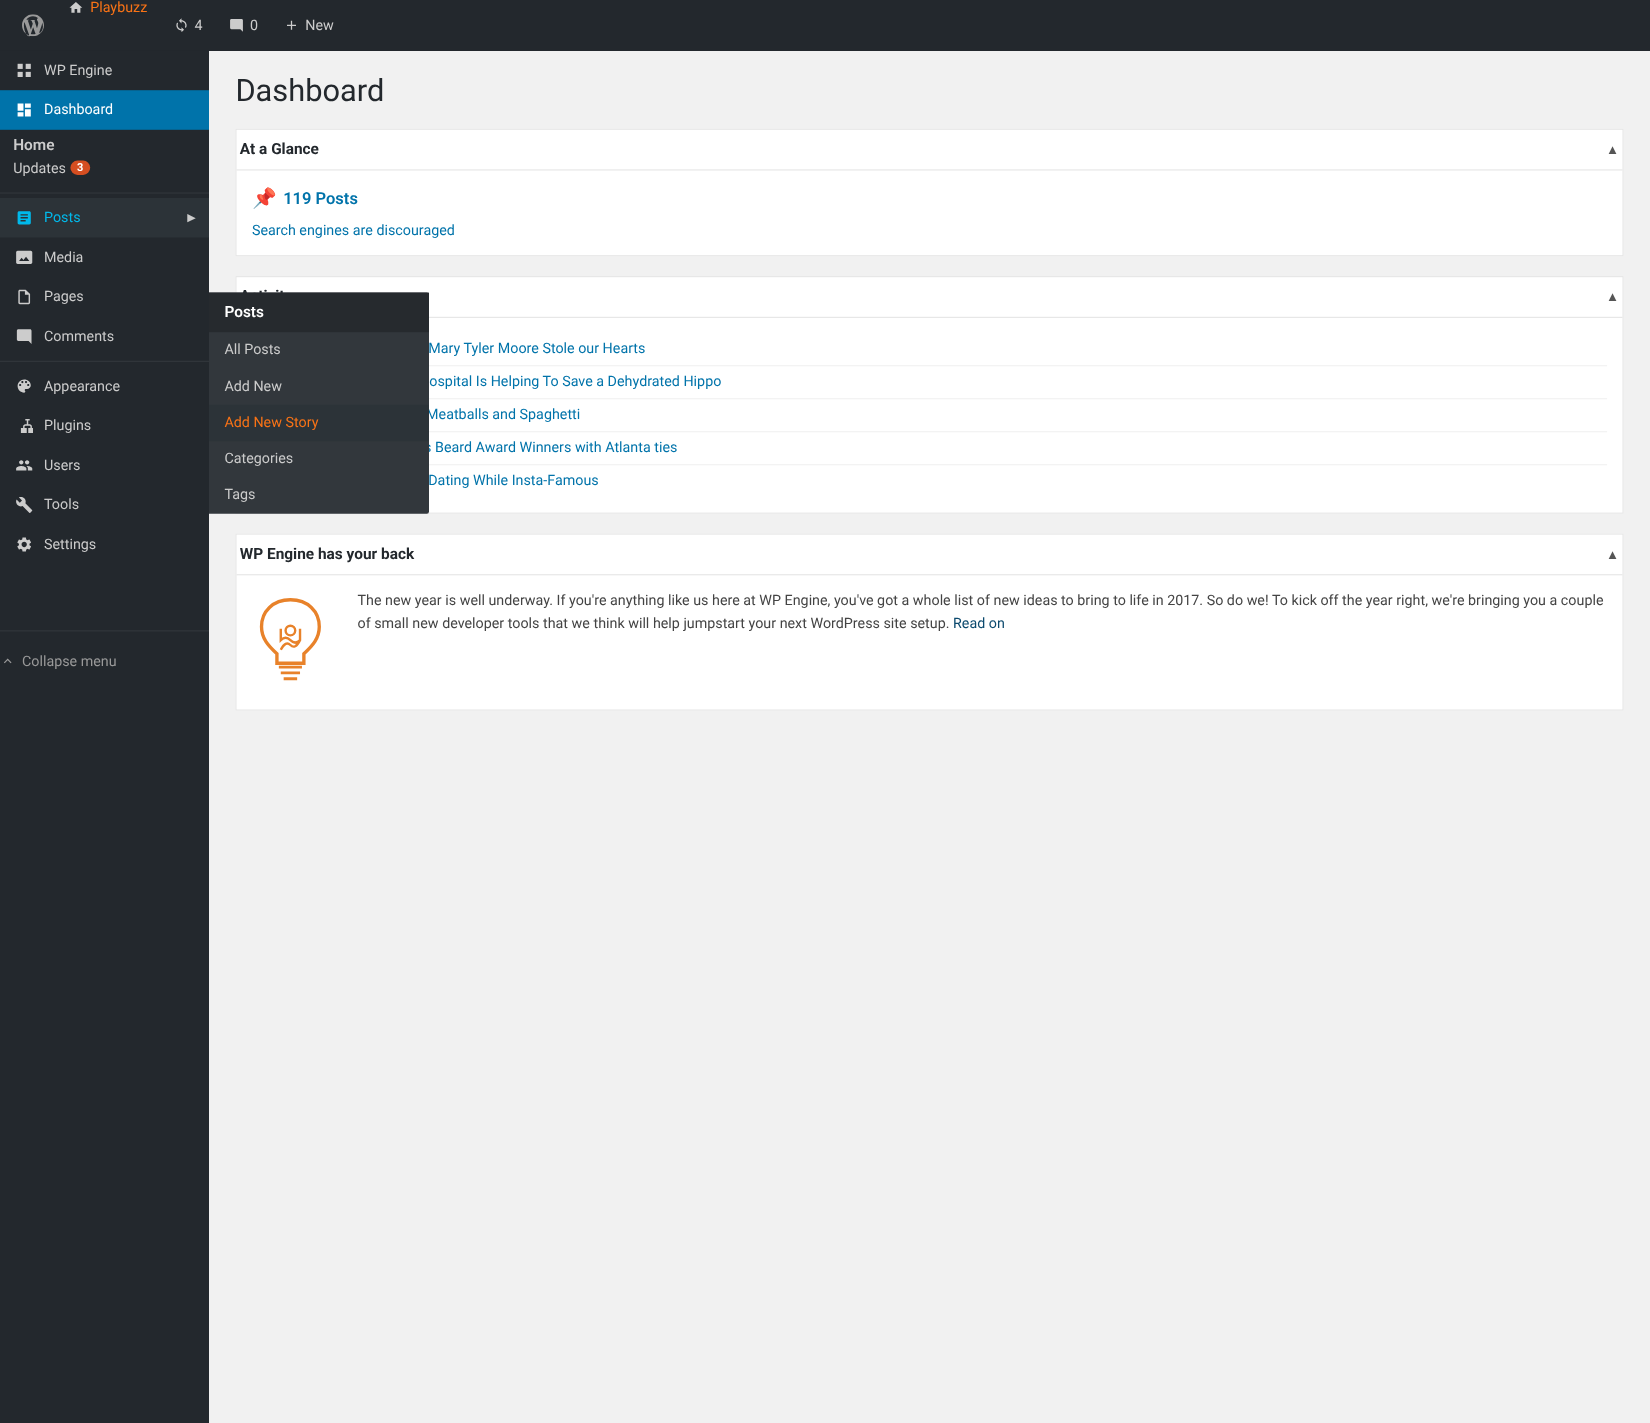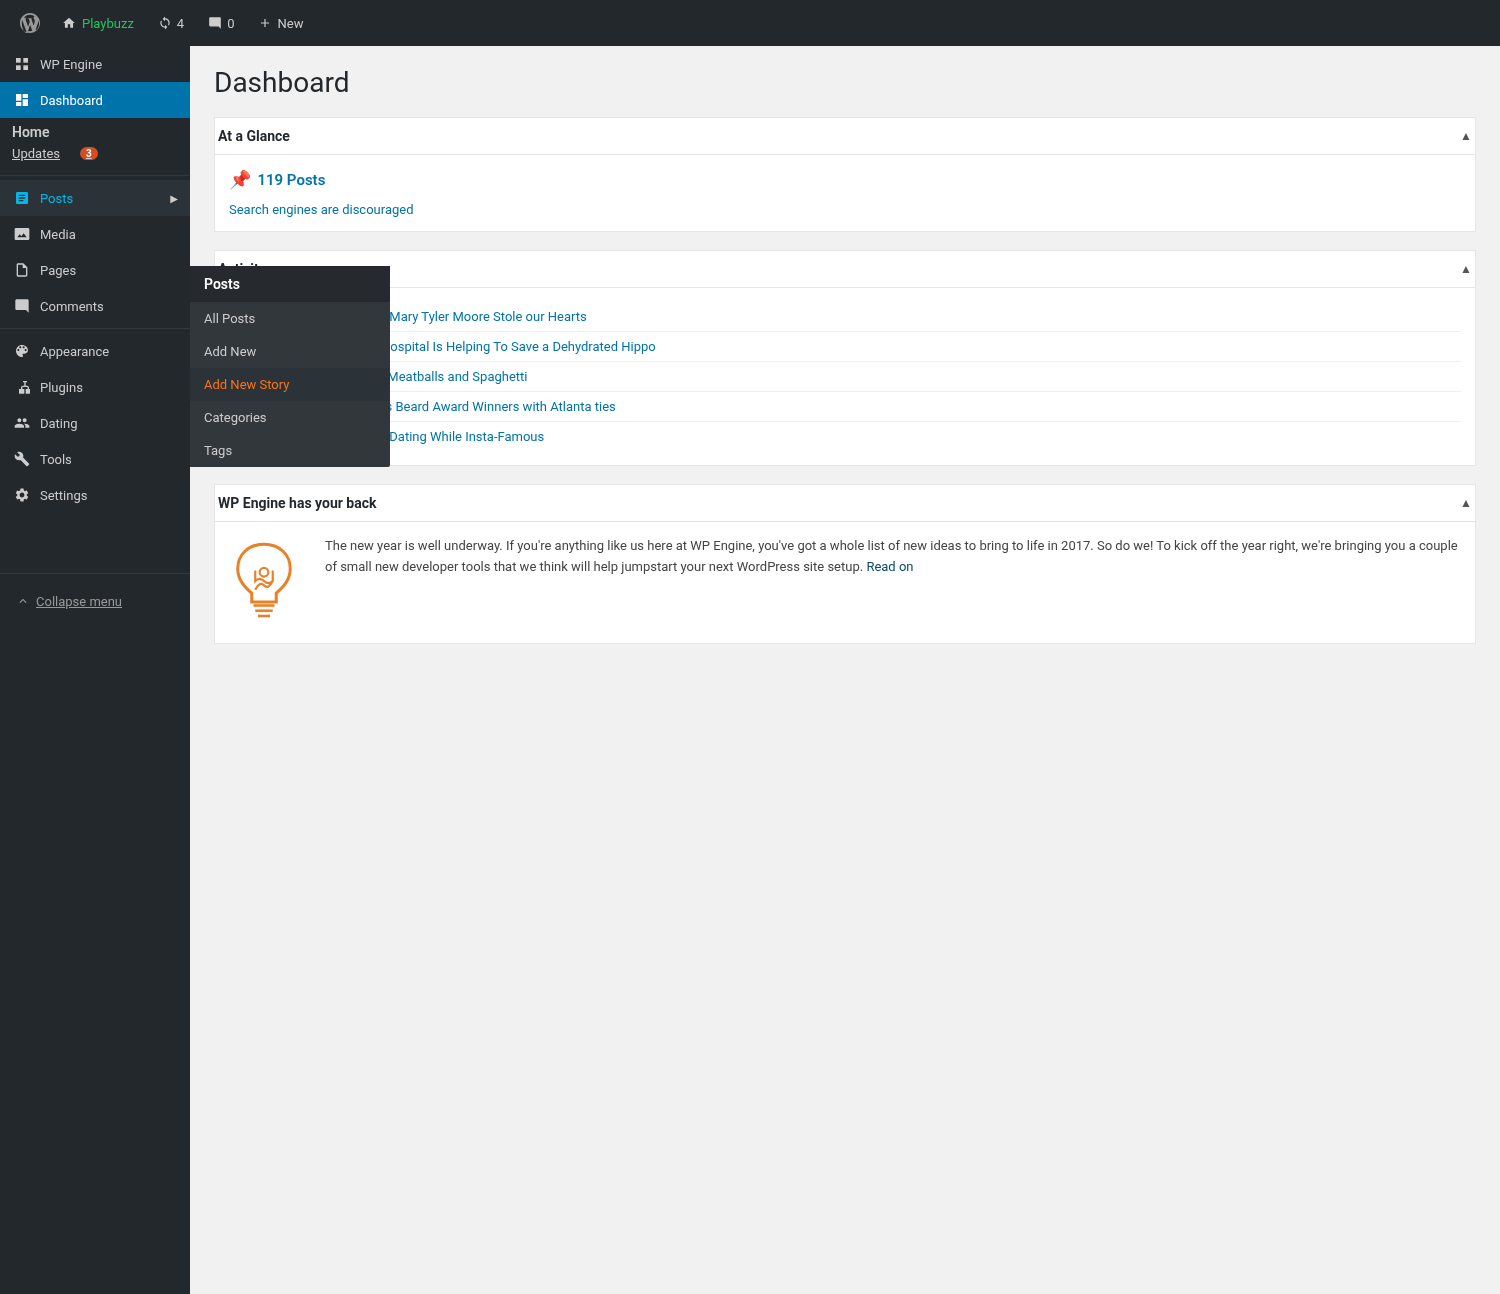--- a/index.html
+++ b/index.html
@@ -17,24 +17,24 @@
       top: 0; left: 0; right: 0;
       z-index: 100;
     }
     .adminbar-logo {
       width: 40px; height: 46px;
       display: flex; align-items: center; justify-content: center;
       color: #999;
     }
     .adminbar-logo svg { width: 20px; height: 20px; fill: #999; }
     .adminbar-site {
-      display: flex; align-items: center;
+      display: flex; align-items: flex-start;
       height: 46px;
       padding: 0 12px;
-      color: #22c55e;
+      color: #f97316;
       font-size: 13px;
       gap: 6px;
     }
     .adminbar-item {
       display: flex; align-items: center;
       height: 46px;
       padding: 0 12px;
       color: #ccc;
       font-size: 13px;
       gap: 5px;
@@ -64,26 +64,26 @@
       gap: 8px;
       font-size: 13px;
     }
     .sidebar-item.active { background: #0073aa; color: #fff; }
     .sidebar-item.active-text { color: #00b9eb; background: transparent; }
 
     .sidebar-icon { width: 20px; height: 20px; display: flex; align-items: center; justify-content: center; flex-shrink: 0; }
     .sidebar-icon svg { width: 16px; height: 16px; fill: currentColor; }
 
     .sidebar-home { padding: 6px 12px 3px 12px; color: #ccc; cursor: pointer; font-size: 14px; font-weight: 600; }
-    .sidebar-updates { padding: 3px 12px 10px 12px; color: #ccc; cursor: pointer; font-size: 13px; display: flex; align-items: center; gap: 20px; text-decoration: underline; }
+    .sidebar-updates { padding: 3px 12px 10px 12px; color: #ccc; cursor: pointer; font-size: 13px; display: flex; align-items: flex-start; gap: 4px; }
     .sidebar-updates-badge { background: #d54e21; color: #fff; border-radius: 10px; padding: 1px 6px; font-size: 10px; font-weight: bold; }
 
     .sidebar-divider { border: none; border-top: 1px solid #32373c; margin: 4px 0; }
 
-    .collapse-menu { padding: 16px 16px; color: #999; font-size: 13px; cursor: pointer; display: flex; gap: 6px; text-decoration: underline; }
+    .collapse-menu { padding: 16px 0; color: #999; font-size: 13px; cursor: pointer; display: flex; gap: 6px; }
 
     
     .posts-submenu {
       position: absolute;
       left: 190px;
       top: 220px;
       width: 200px;
       background: #32373c;
       z-index: 200;
       border-radius: 0 2px 2px 0;
@@ -300,21 +300,21 @@
       </div>
       <span>Plugins</span>
     </div>
 
     <div class="sidebar-item">
       <div class="sidebar-icon">
         <svg viewBox="0 0 24 24" fill="currentColor">
             <path d="M16 11c1.66 0 2.99-1.34 2.99-3S17.66 5 16 5c-1.66 0-3 1.34-3 3s1.34 3 3 3zm-8 0c1.66 0 2.99-1.34 2.99-3S9.66 5 8 5C6.34 5 5 6.34 5 8s1.34 3 3 3zm0 2c-2.33 0-7 1.17-7 3.5V19h14v-2.5c0-2.33-4.67-3.5-7-3.5zm8 0c-.29 0-.62.02-.97.05 1.16.84 1.97 1.97 1.97 3.45V19h6v-2.5c0-2.33-4.67-3.5-7-3.5z"></path>
           </svg>
       </div>
-      <span>Dating</span>
+      <span>Users</span>
     </div>
 
     <div class="sidebar-item">
       <div class="sidebar-icon">
         <svg viewBox="0 0 24 24" fill="currentColor">
             <path d="M22.7 19l-9.1-9.1c.9-2.3.4-5-1.5-6.9-2-2-5-2.4-7.4-1.3L9 6 6 9 1.6 4.7C.4 7.1.9 10.1 2.9 12.1c1.9 1.9 4.6 2.4 6.9 1.5l9.1 9.1c.4.4 1 .4 1.4 0l2.3-2.3c.5-.4.5-1.1.1-1.4z"></path>
           </svg>
       </div>
       <span>Tools</span>
     </div>

